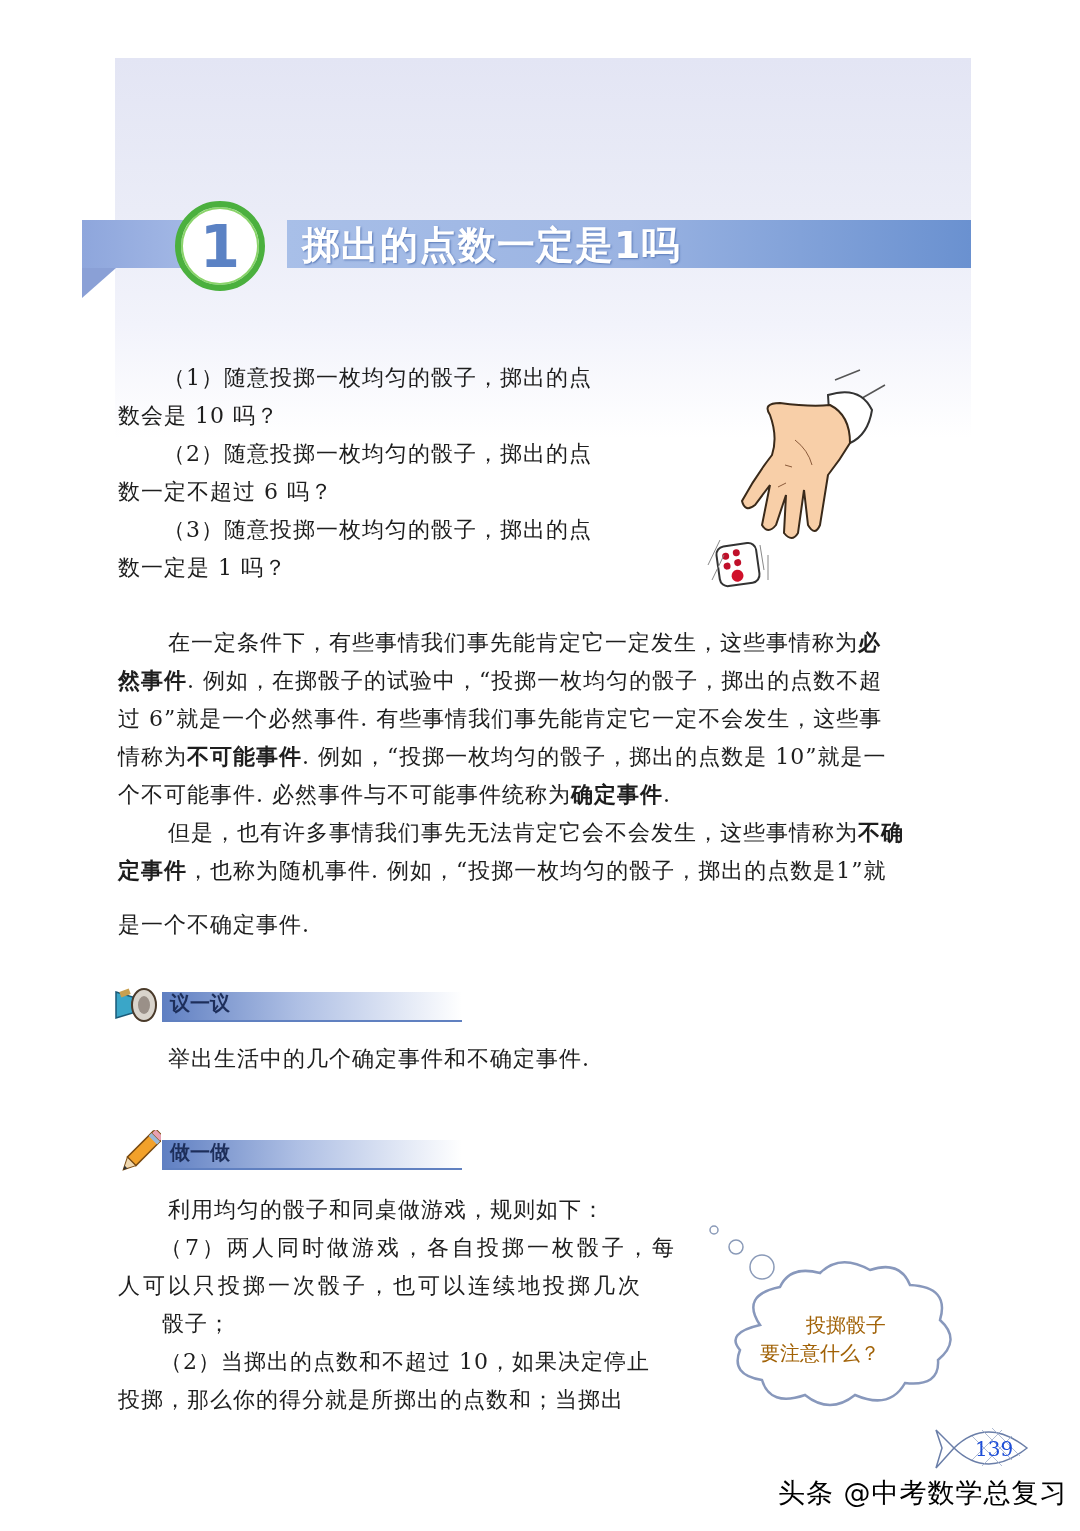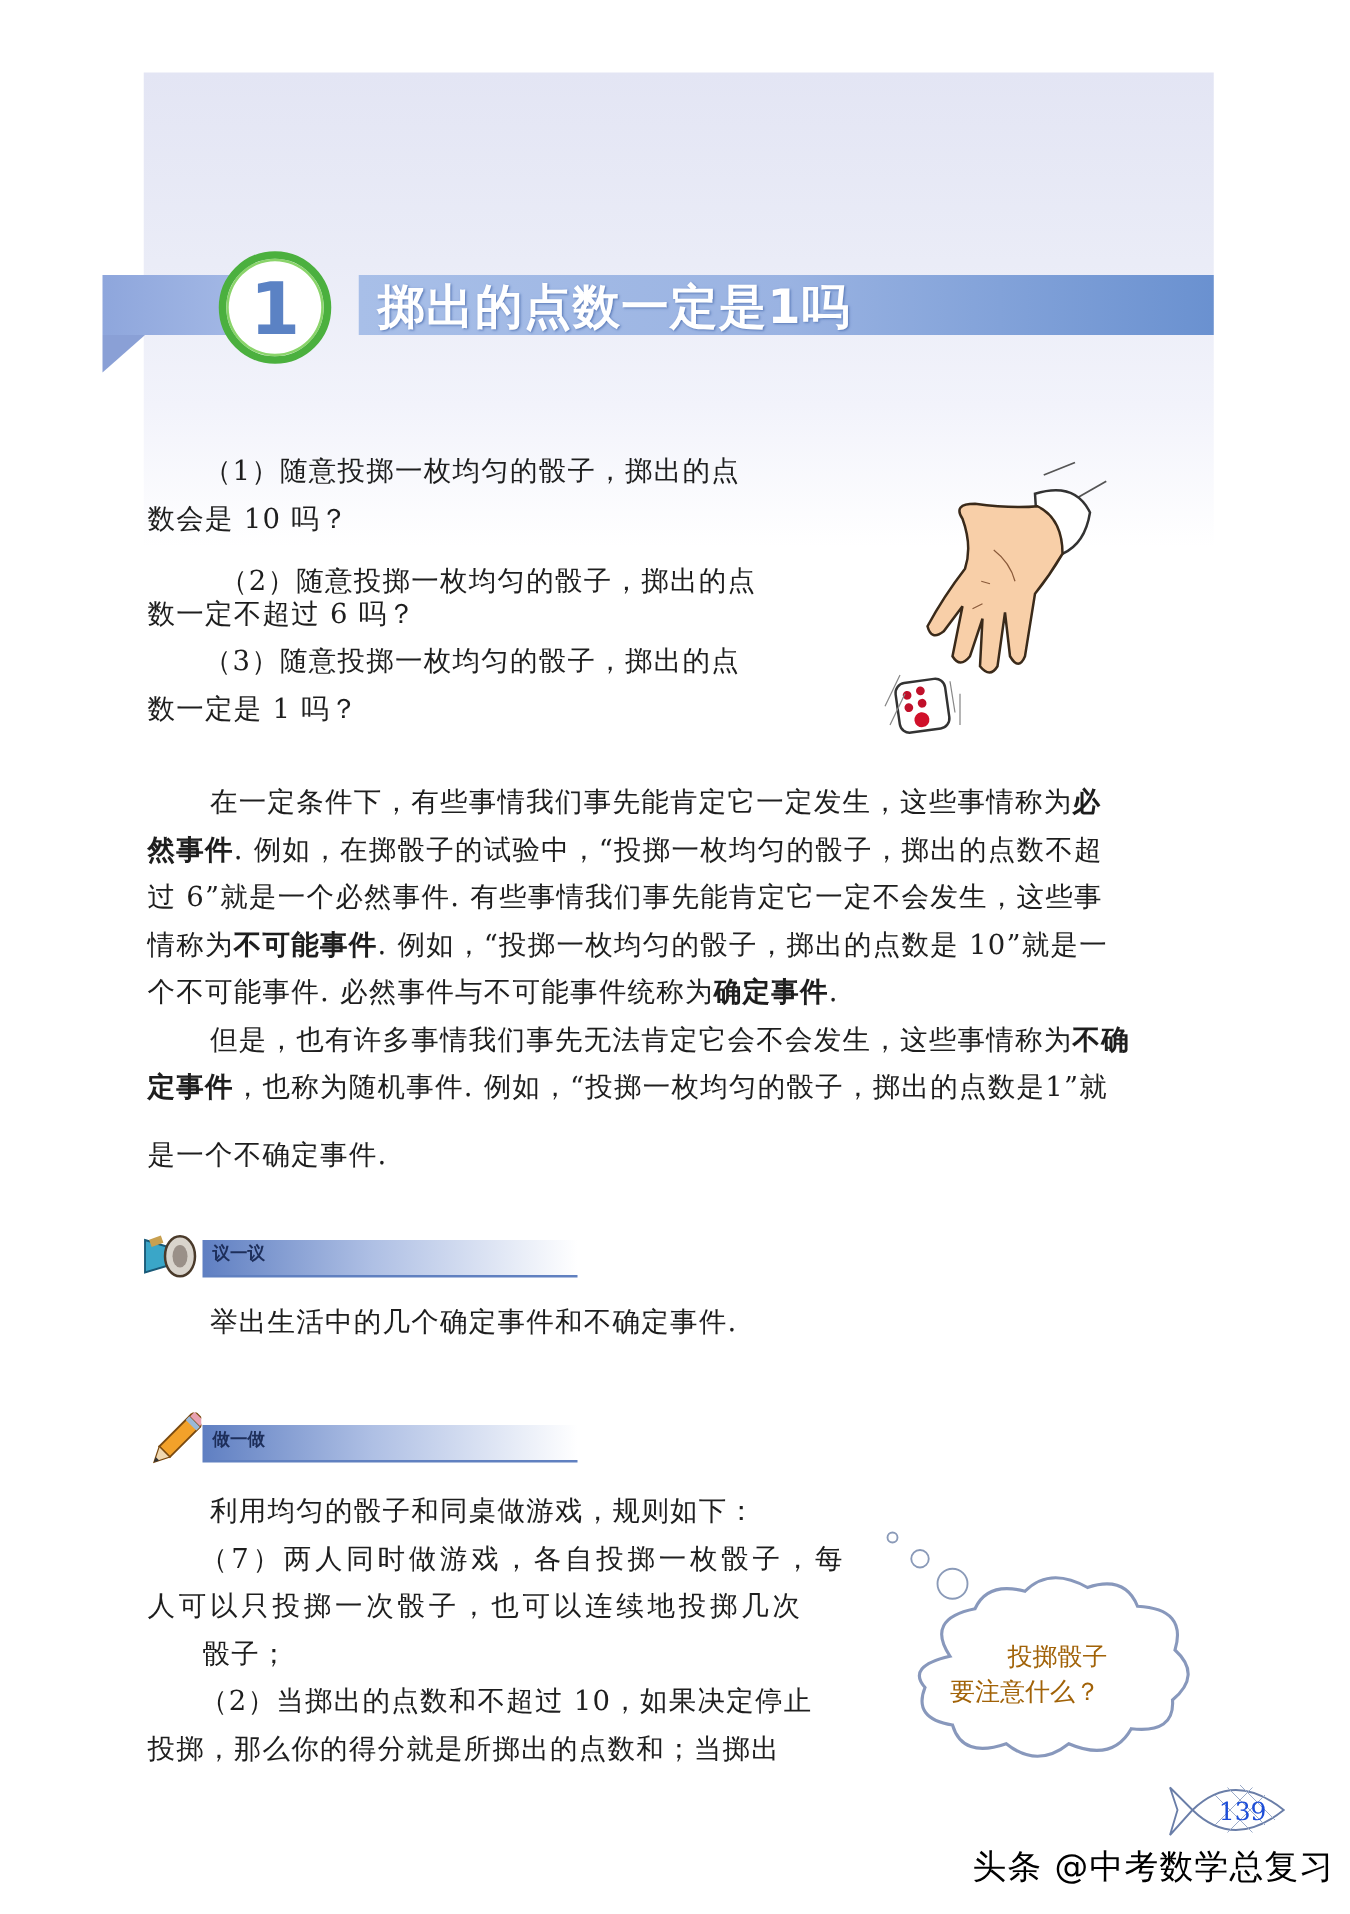--- a/index.html
+++ b/index.html
@@ -46,21 +46,21 @@
   }
   .p b { font-family:"DejaVu Sans","Liberation Sans",sans-serif; font-weight:bold; }
   .hand-illus { position:absolute; left:700px; top:365px; width:200px; height:230px; }
   .sub-header {
     position:absolute; height:28px;
     background: linear-gradient(to right, #5f7fc2 0%, #aebfe4 45%, rgba(255,255,255,0) 100%);
     border-bottom:2px solid #6080c0;
   }
   .sub-header-label {
     position:absolute; font-family:"DejaVu Sans","Liberation Sans",sans-serif;
-    font-weight:bold; font-size:14px; color:#1d2e5a; line-height:28px;text-align:right;
+    font-weight:bold; font-size:20px; color:#1d2e5a; line-height:28px;text-align:right;
   }
   .cloud { position:absolute; left:700px; top:1215px; width:270px; height:210px; }
   .cloud-text {
     position:absolute; font-size:20px; line-height:28px; color:#a16207; white-space:nowrap;
   }
   .page-fish { position:absolute; left:932px; top:1418px; width:100px; height:62px; }
   .page-number {
     position:absolute; left:975px; top:1437px; font-size:20px; color:#1d4ed8;
   }
   .watermark {
@@ -76,21 +76,21 @@
 
 <div class="title-ribbon-left"></div>
 <div class="title-ribbon-fold"></div>
 <div class="title-bar"></div>
 <div class="section-number">1</div>
 <div class="title-text">掷出的点数一定是1吗</div>
 
 <div>
   <div class="p" style="left:163px;top:359px;">（1）随意投掷一枚均匀的骰子，掷出的点</div>
   <div class="p" style="left:118px;top:397px;">数会是 10 吗？</div>
-  <div class="p" style="left:176px;top:435px;margin-top:12px;">（2）随意投掷一枚均匀的骰子，掷出的点</div>
+  <div class="p" style="left:163px;top:435px;">（2）随意投掷一枚均匀的骰子，掷出的点</div>
   <div class="p" style="left:118px;top:473px;">数一定不超过 6 吗？</div>
   <div class="p" style="left:163px;top:511px;">（3）随意投掷一枚均匀的骰子，掷出的点</div>
   <div class="p" style="left:118px;top:549px;">数一定是 1 吗？</div>
 </div>
 
 <svg class="hand-illus" viewBox="0 0 200 230">
   <path d="M135 15 L160 5 M150 40 L185 20" stroke="#555" stroke-width="1.5" fill="none"></path>
   <path d="M128 30 Q160 20 172 45 Q168 70 150 78 L130 62 Z" fill="#fff" stroke="#333" stroke-width="2"></path>
   <path d="M70 50 Q62 38 80 38 Q110 42 130 40 Q150 50 150 78 Q140 95 128 110 L120 160 Q115 172 108 160 L104 125 L98 168 Q92 178 84 168 L86 130 L76 160 Q68 170 62 160 L70 120 L55 140 Q45 148 42 136 Q55 112 72 90 Q78 72 70 50 Z" fill="#f8cfa8" stroke="#3a2a1a" stroke-width="2"></path>
   <path d="M95 75 Q108 85 112 100 M85 100 L92 102 M78 122 L86 118" stroke="#8a5a3a" stroke-width="1" fill="none"></path>

